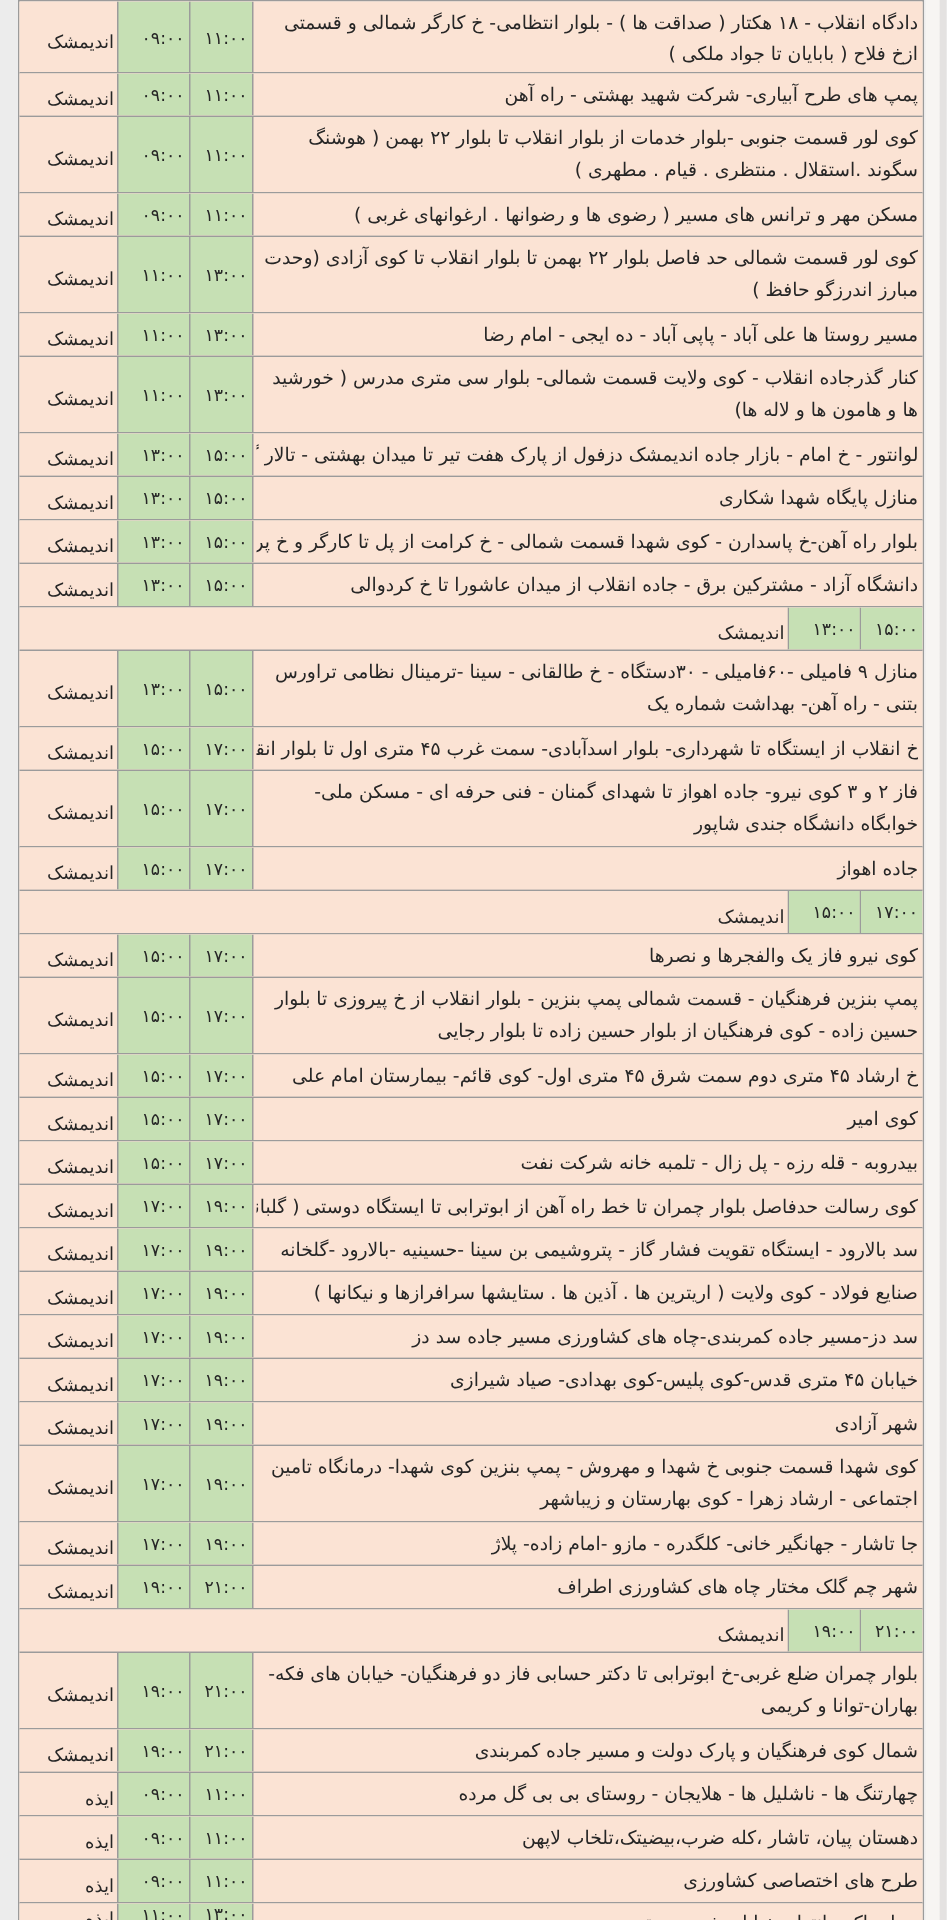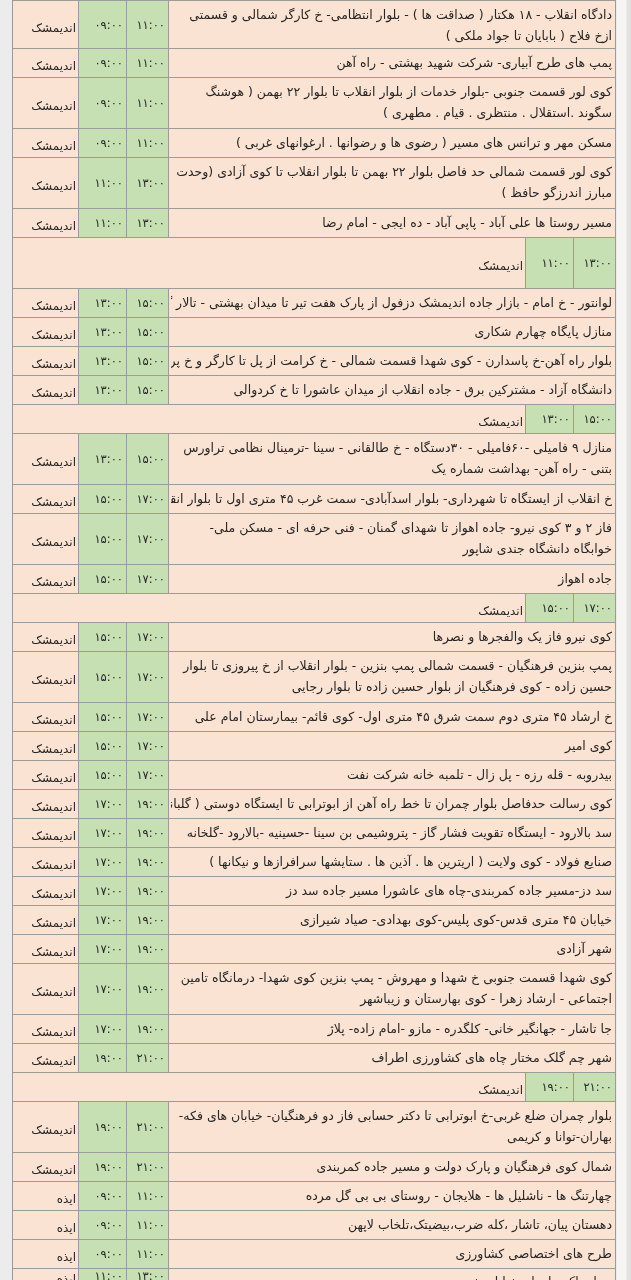--- a/index.html
+++ b/index.html
@@ -129,35 +129,38 @@
       </div>
       <div class="row single">
         <div class="cell desc">
           <span>مسیر روستا ها علی آباد - پاپی آباد - ده ایجی - امام رضا</span>
         </div>
         <div class="cell time end-time">۱۳:۰۰</div>
         <div class="cell time start-time">۱۱:۰۰</div>
         <div class="cell city">اندیمشک</div>
       </div>
       <div class="row tall">
+        <div class="cell desc">
+          <span>کنار گذرجاده انقلاب - کوی ولایت قسمت شمالی- بلوار سی متری مدرس ( خورشید ها و هامون ها و لاله ها)</span>
+        </div>
         <div class="cell time end-time">۱۳:۰۰</div>
         <div class="cell time start-time">۱۱:۰۰</div>
         <div class="cell city">اندیمشک</div>
       </div>
       <div class="row single">
         <div class="cell desc">
           <span>لوانتور - خ امام - بازار جاده اندیمشک دزفول از پارک هفت تیر تا میدان بهشتی - تالار گلها</span>
         </div>
         <div class="cell time end-time">۱۵:۰۰</div>
         <div class="cell time start-time">۱۳:۰۰</div>
         <div class="cell city">اندیمشک</div>
       </div>
       <div class="row single">
         <div class="cell desc">
-          <span>منازل پایگاه چهارم شکاری</span>
+          <span>منازل پایگاه شهدا شکاری</span>
         </div>
         <div class="cell time end-time">۱۵:۰۰</div>
         <div class="cell time start-time">۱۳:۰۰</div>
         <div class="cell city">اندیمشک</div>
       </div>
       <div class="row single">
         <div class="cell desc">
           <span>بلوار راه آهن-خ پاسدارن - کوی شهدا قسمت شمالی - خ کرامت از پل تا کارگر و خ پرتو</span>
         </div>
         <div class="cell time end-time">۱۵:۰۰</div>
@@ -273,21 +276,21 @@
       <div class="row single">
         <div class="cell desc">
           <span>صنایع فولاد - کوی ولایت ( اریترین ها . آذین ها . ستایشها سرافرازها و نیکانها )</span>
         </div>
         <div class="cell time end-time">۱۹:۰۰</div>
         <div class="cell time start-time">۱۷:۰۰</div>
         <div class="cell city">اندیمشک</div>
       </div>
       <div class="row single">
         <div class="cell desc">
-          <span>سد دز-مسیر جاده کمربندی-چاه های عاشورا مسیر جاده سد دز</span>
+          <span>سد دز-مسیر جاده کمربندی-چاه های کشاورزی مسیر جاده سد دز</span>
         </div>
         <div class="cell time end-time">۱۹:۰۰</div>
         <div class="cell time start-time">۱۷:۰۰</div>
         <div class="cell city">اندیمشک</div>
       </div>
       <div class="row single">
         <div class="cell desc">
           <span>خیابان ۴۵ متری قدس-کوی پلیس-کوی بهدادی- صیاد شیرازی</span>
         </div>
         <div class="cell time end-time">۱۹:۰۰</div>

